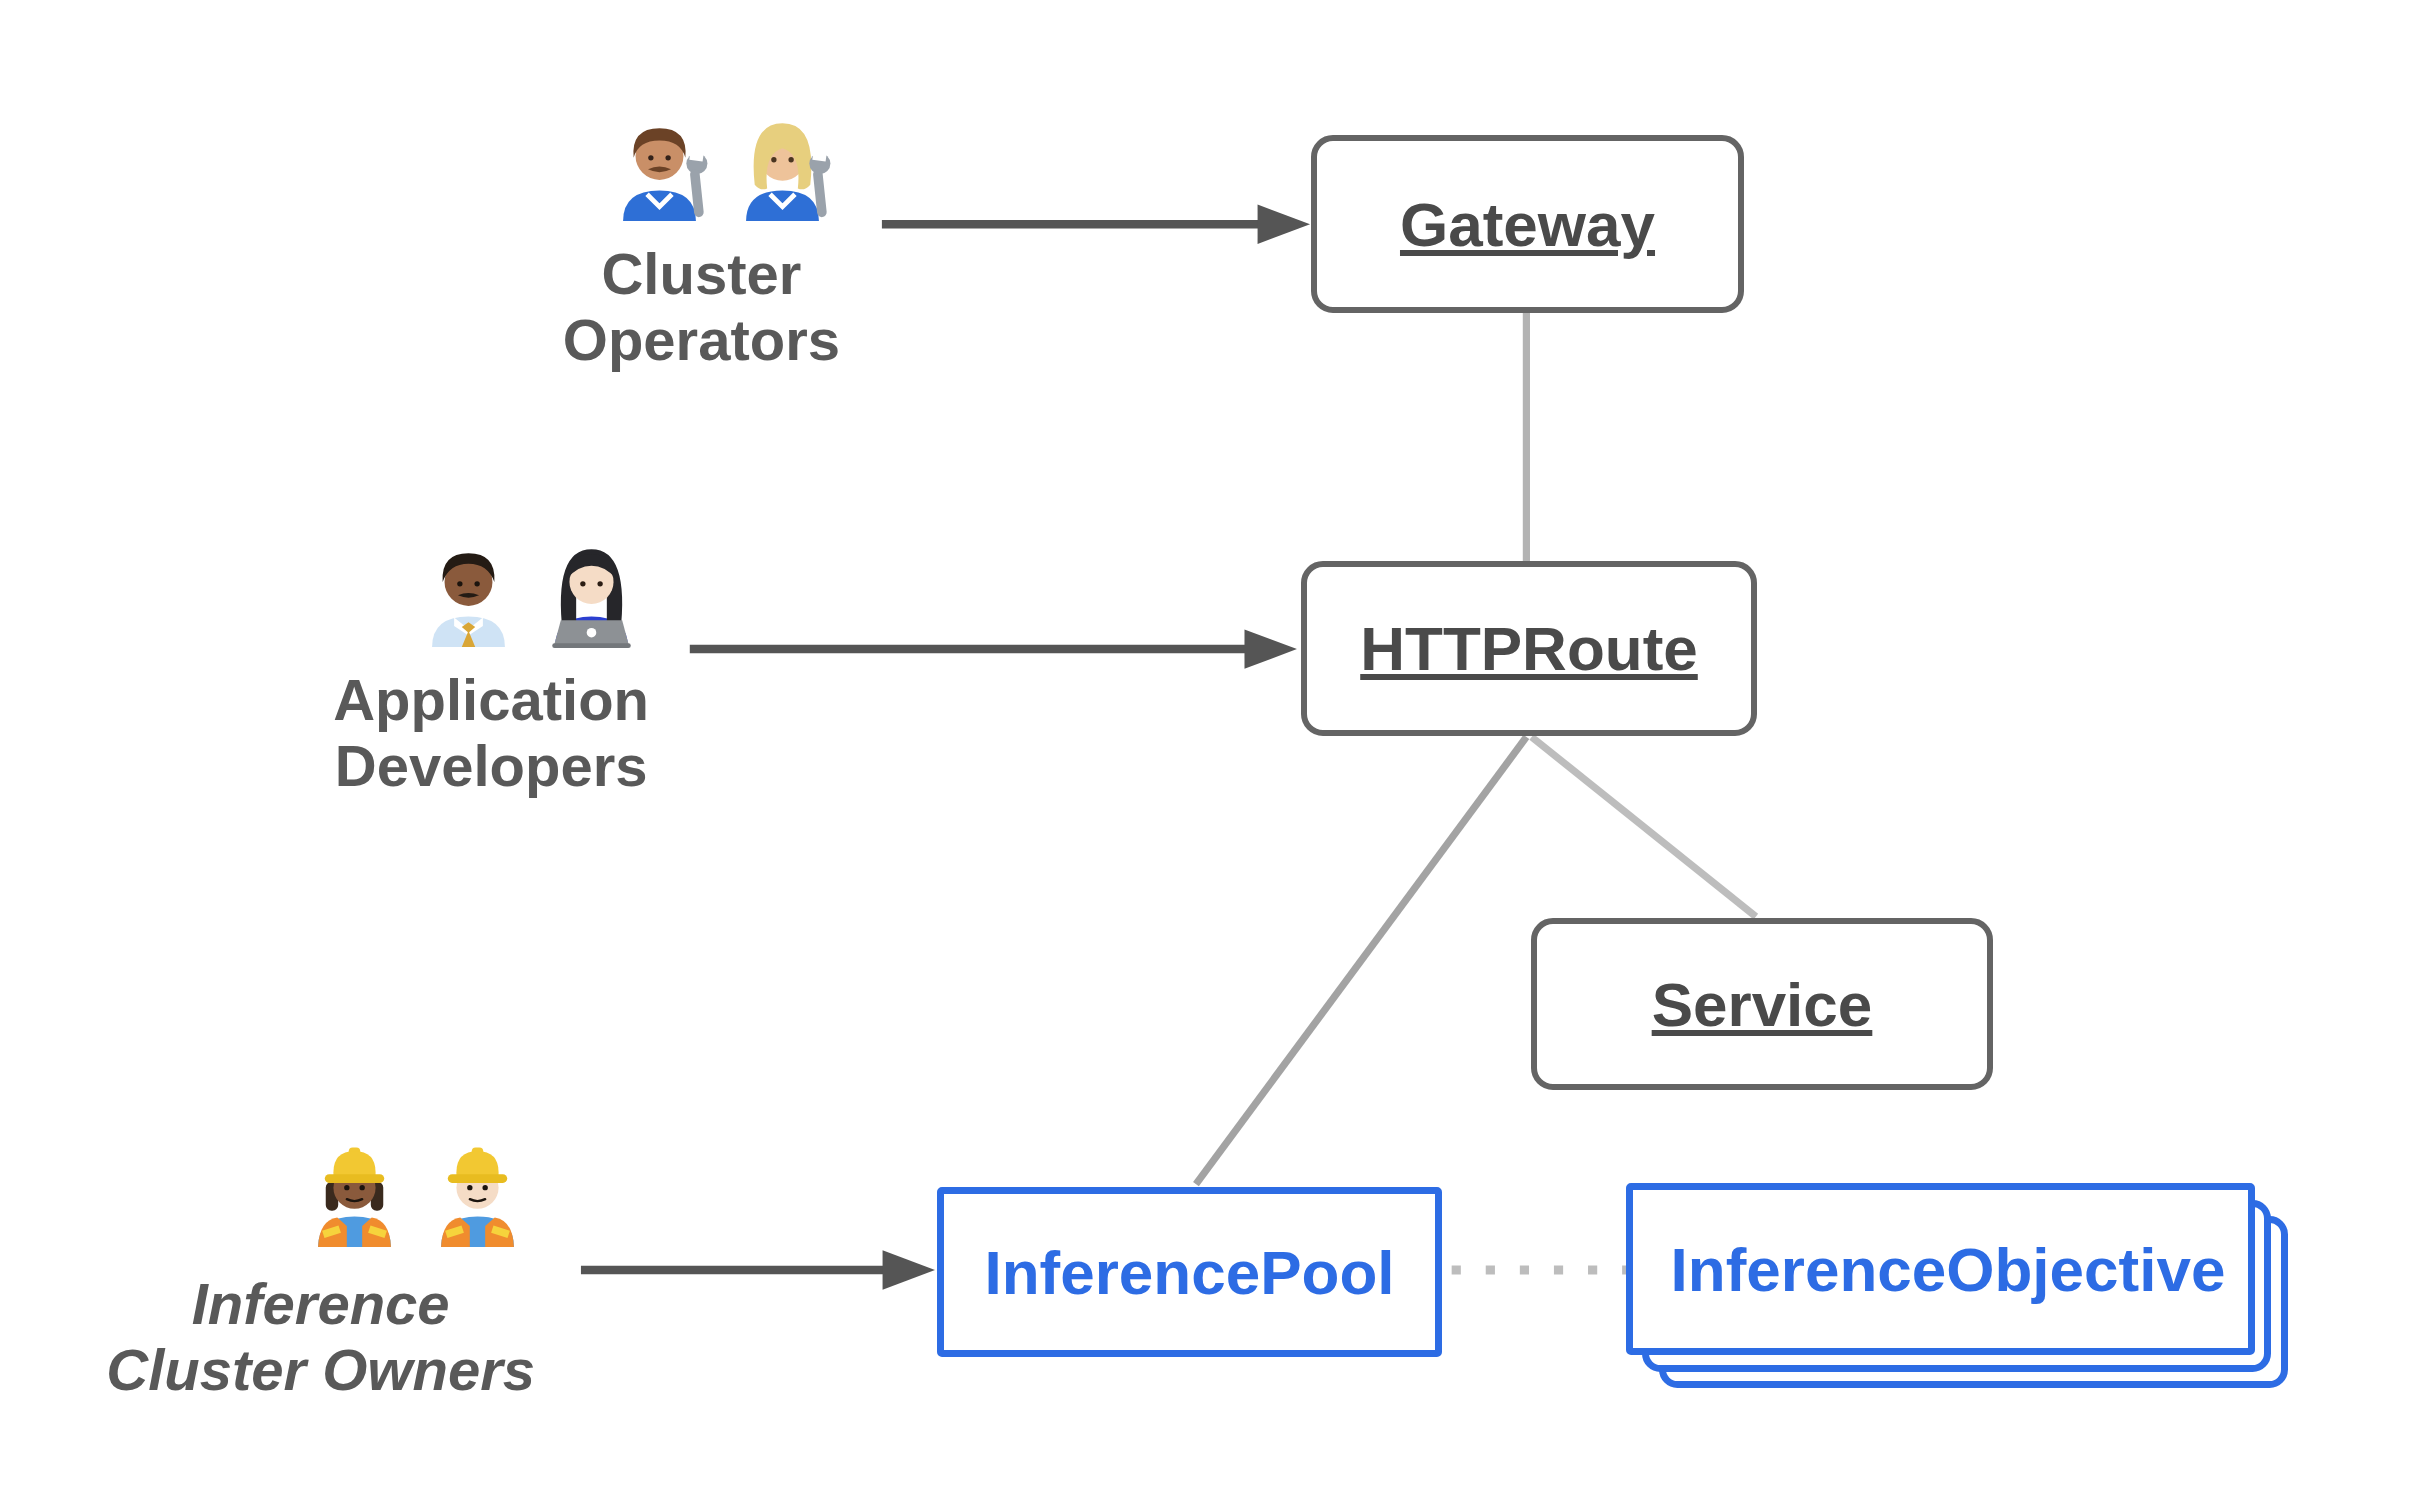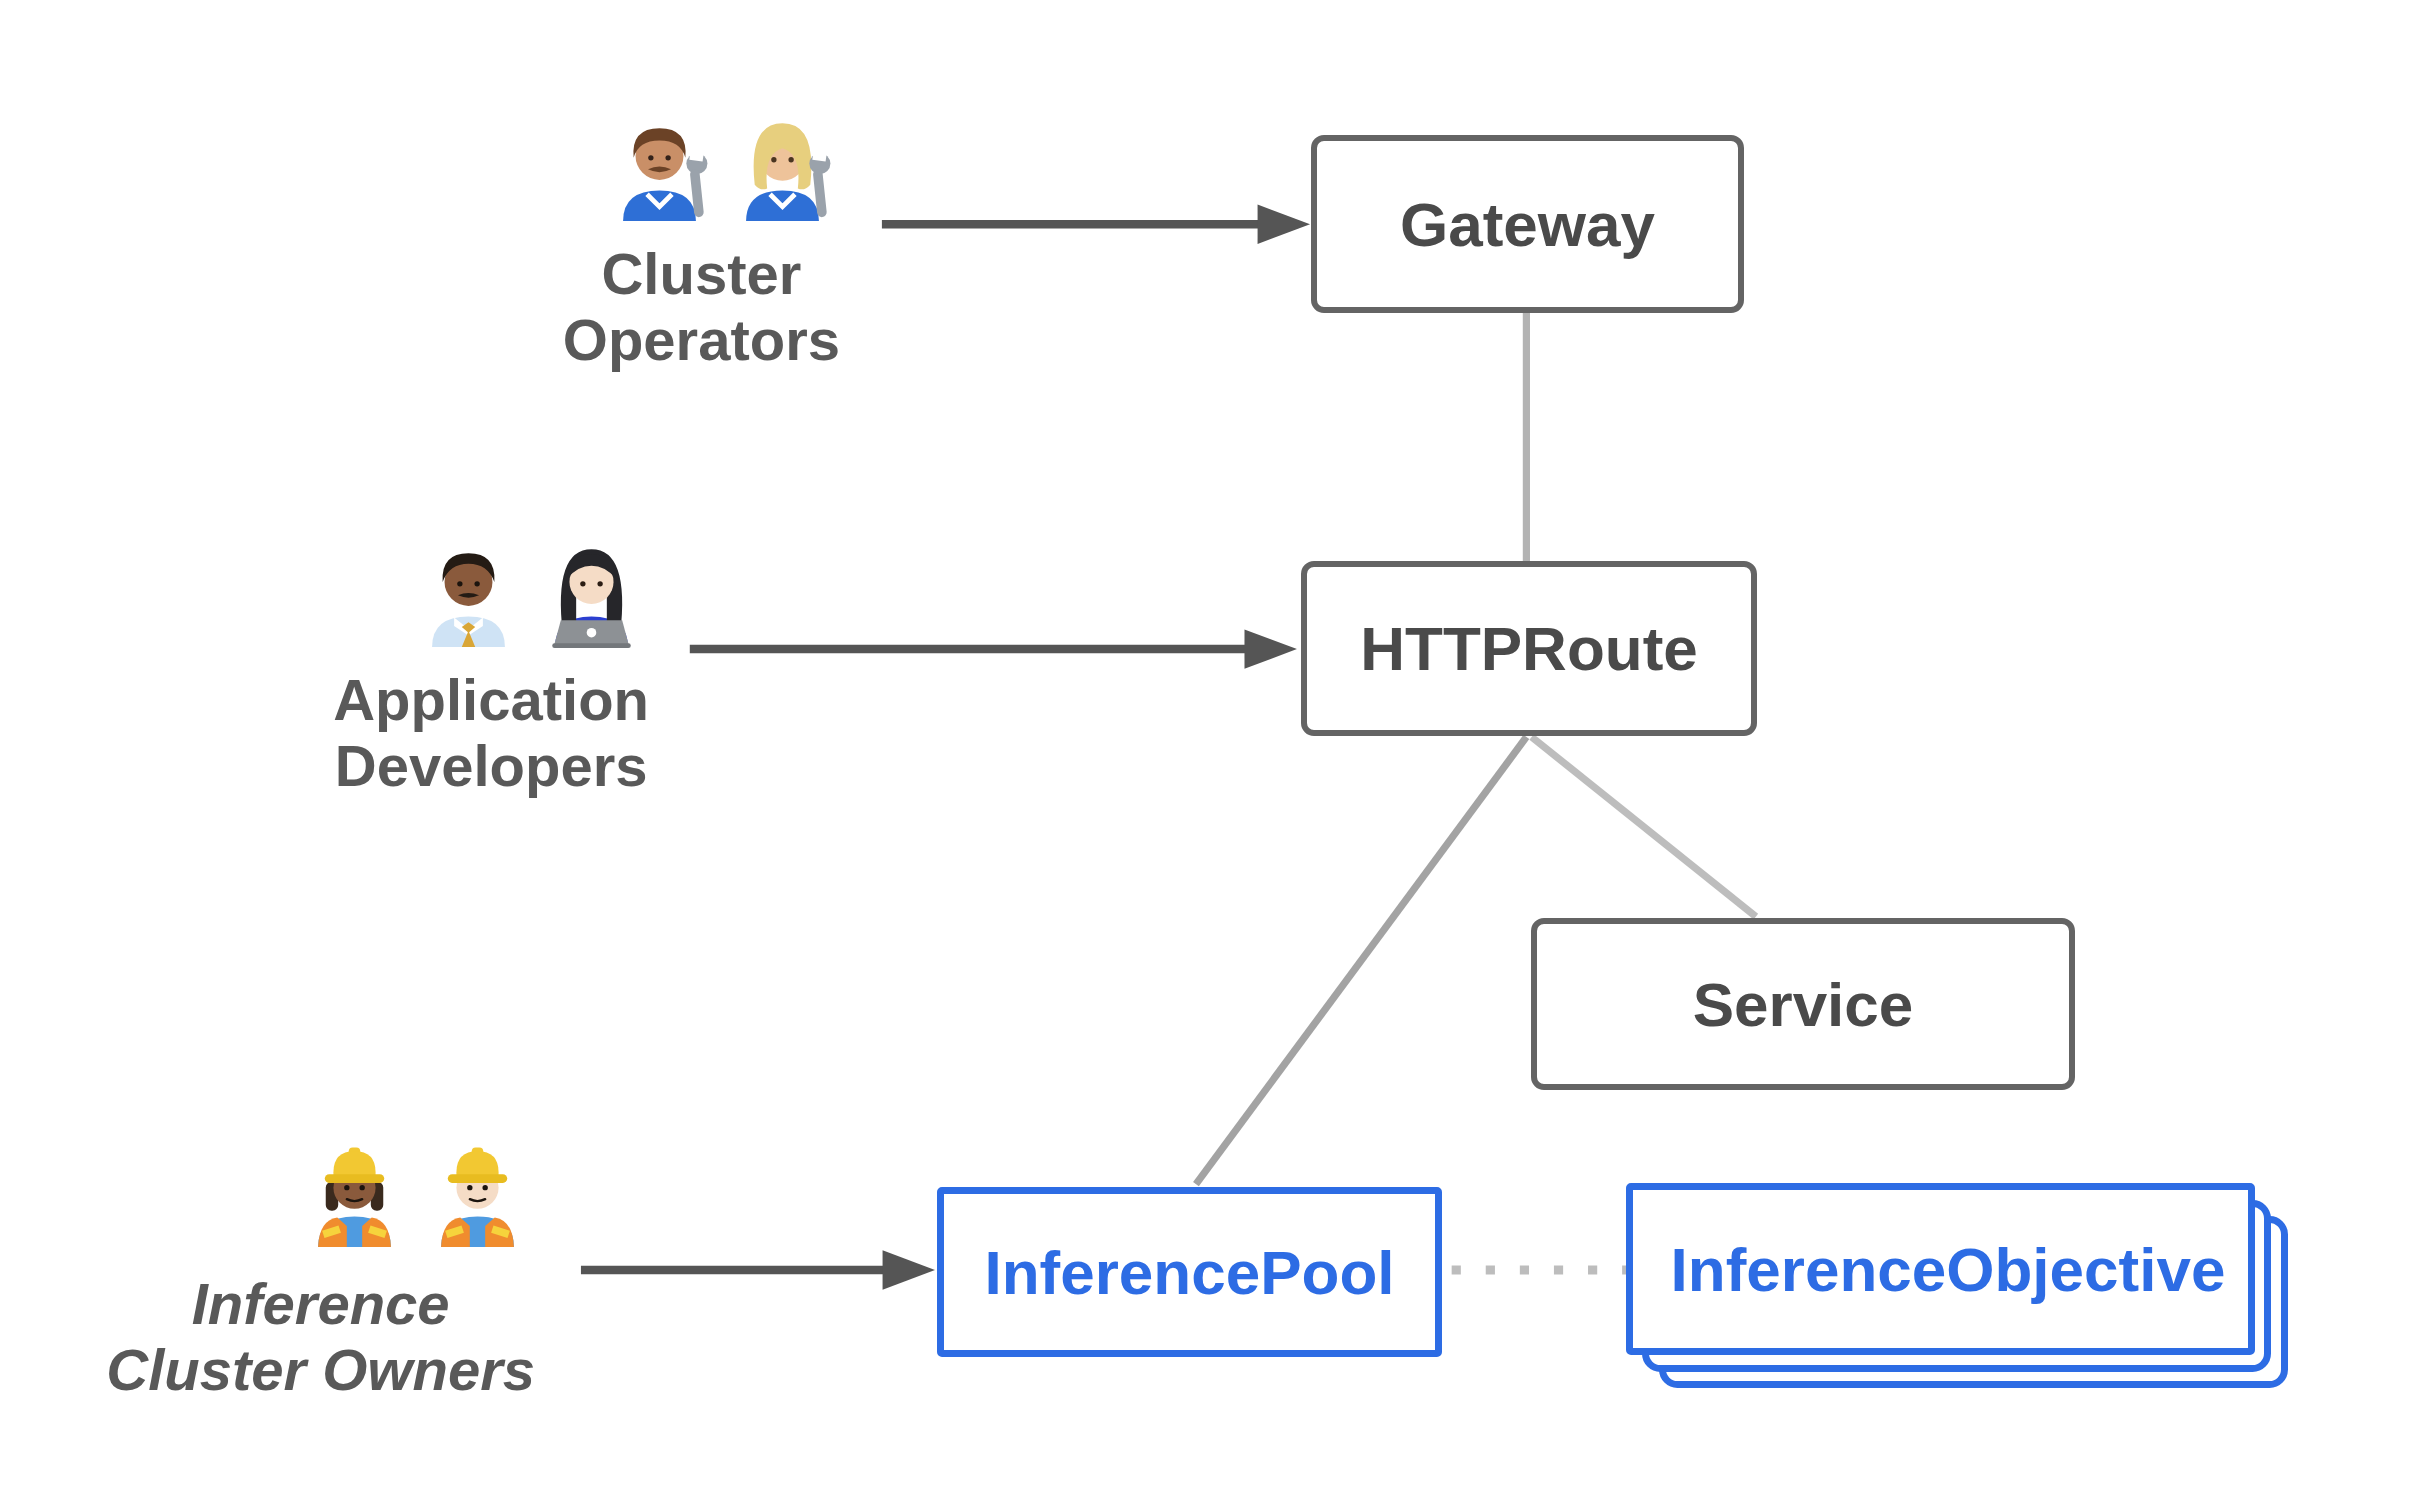--- a/index.html
+++ b/index.html
@@ -7,21 +7,21 @@
     position:relative;width:2426px;height:1508px;background:#ffffff;overflow:hidden;
     font-family:"Liberation Sans","DejaVu Sans",sans-serif;font-weight:bold;
   }
   
   .wires{position:absolute;left:0;top:0;width:2426px;height:1508px;pointer-events:none;}
   
   .node{
     position:absolute;display:flex;align-items:center;justify-content:center;
     background:#ffffff;box-sizing:border-box;white-space:nowrap;z-index:2;
   }
-  .node.gray{border:6.6px solid #646464;border-radius:13px;color:#4a4a4a;font-size:62px;}
+  .node.gray{border:6.6px solid #646464;border-radius:22px;color:#4a4a4a;font-size:62px;text-decoration:underline;}
   .node.blue{border:7.9px solid #2d6ce4;border-radius:5px;color:#2d6ce4;font-size:62px;}
   .stack-card{
     position:absolute;background:#ffffff;box-sizing:border-box;
     border:7.9px solid #2d6ce4;border-radius:18.4px;z-index:1;
   }
   
   .persona{position:absolute;display:flex;flex-direction:column;align-items:flex-end;z-index:2;}
   .persona .icons{display:flex;gap:7.9px;}
   .persona .icons svg{width:115px;height:115px;}
   .plabel{
@@ -62,21 +62,21 @@
   </svg>
 
   <div class="node gray" style="left:1311px;top:135px;width:433px;height:178px;">
     <span>Gateway</span>
   </div>
 
   <div class="node gray" style="left:1301px;top:561px;width:456px;height:175px;text-align:center;">
     <span>HTTPRoute</span>
   </div>
 
-  <div class="node gray" style="left:1531px;top:918px;width:544px;height:172px;">
+  <div class="node gray" style="left:1531px;top:918px;width:462px;height:172px;">
     <span>Service</span>
   </div>
 
   <div class="node blue" style="left:937px;top:1187px;width:505px;height:170px;">
     <span>InferencePool</span>
   </div>
 
   <div class="stack-card" style="left:1659px;top:1216px;width:629px;height:172px;"></div>
   <div class="stack-card" style="left:1642px;top:1200px;width:629px;height:172px;"></div>
   <div class="node blue" style="left:1626px;top:1183px;width:629px;height:172px;padding-left:15px;">

